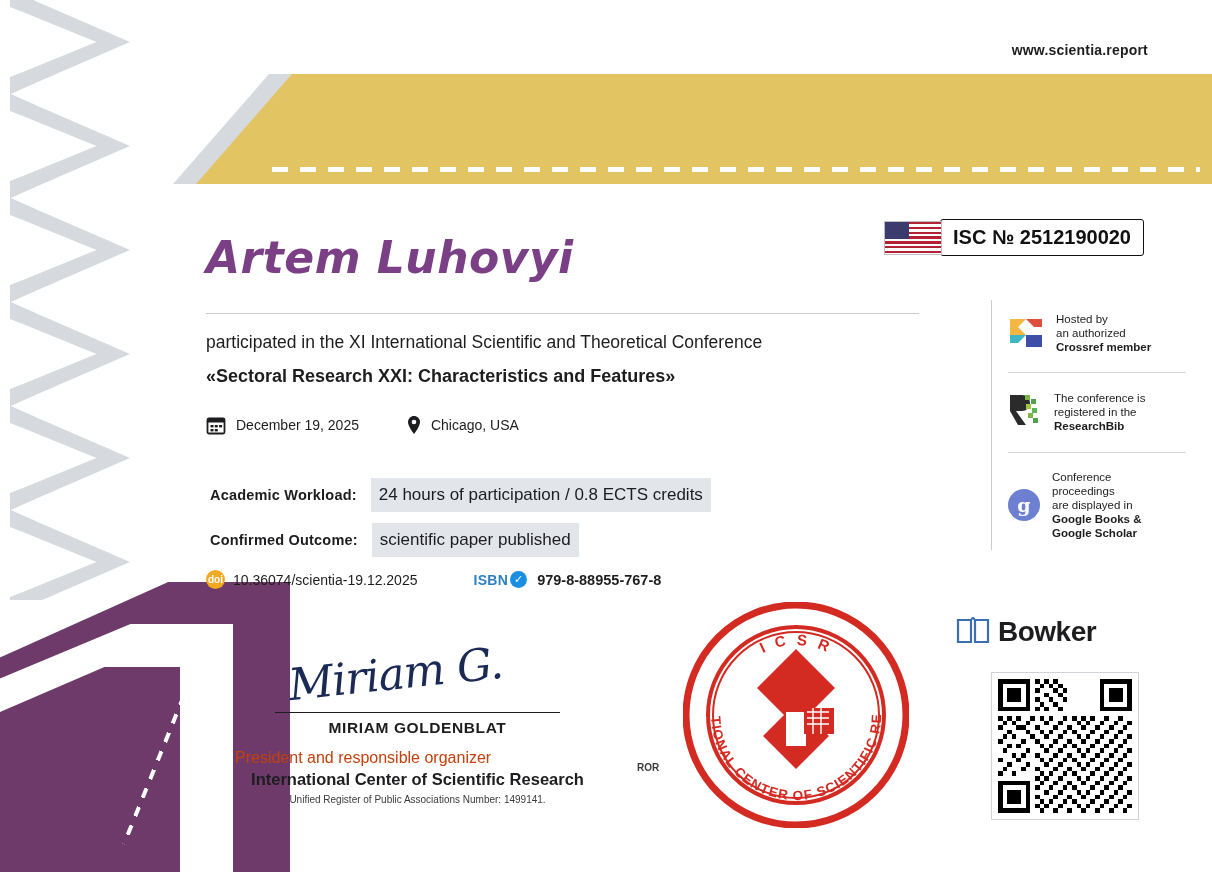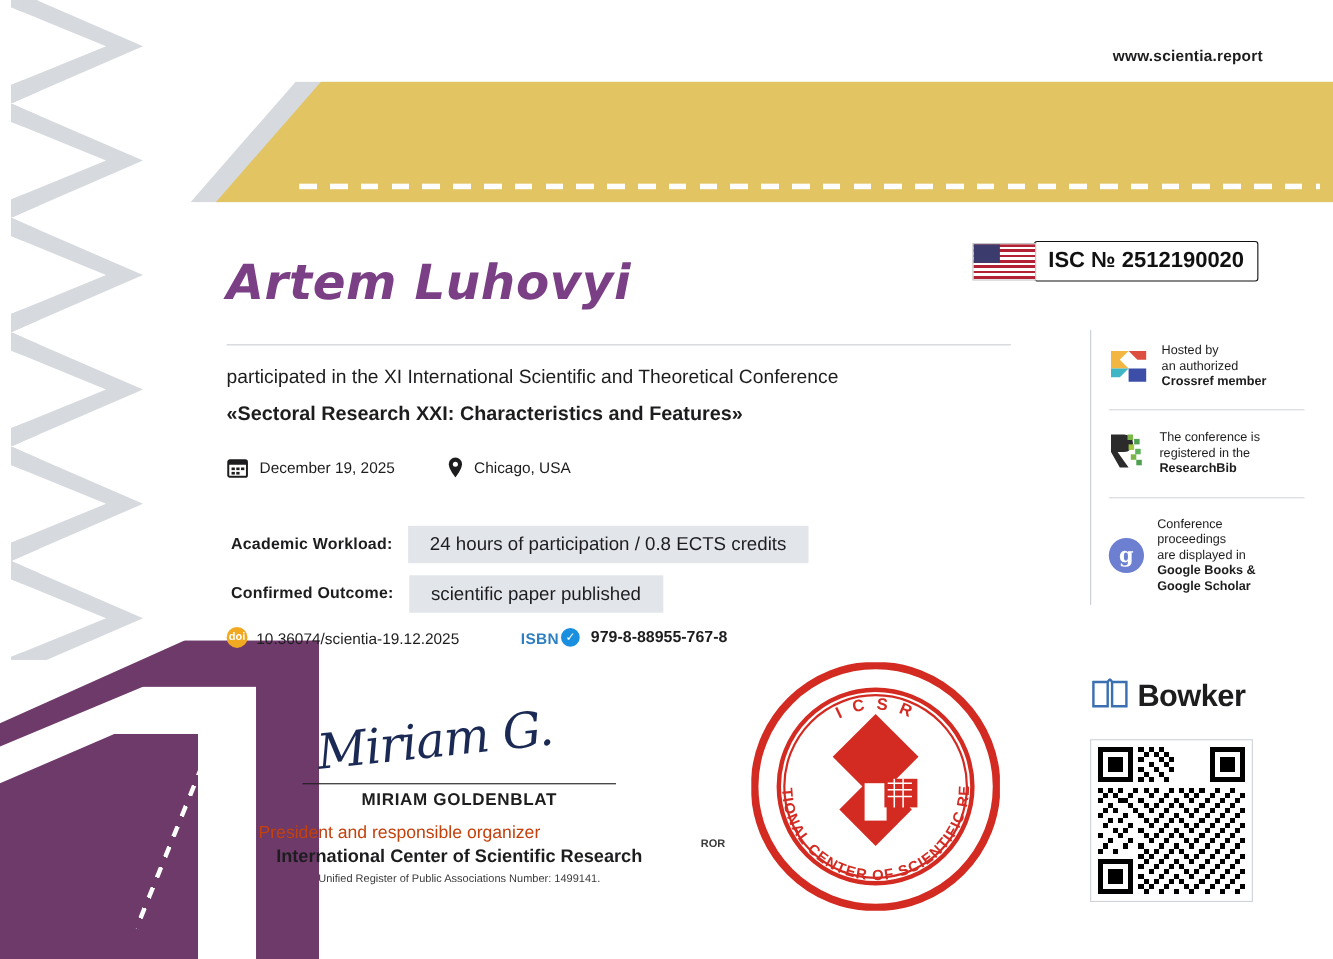--- a/index.html
+++ b/index.html
@@ -218,21 +218,21 @@
   }
   .kv-label {
     font-size: 14.5px;
     font-weight: bold;
     color: #1d1d1f;
     letter-spacing: .2px;
   }
   .kv-value {
     margin-left: 14px;
     background: #e2e5ea;
-    padding: 7px 20px;
+    padding: 7px 8px;
     font-size: 17px;
     color: #1d1d1f;
   }
   .kv1 { left: 210px; top: 478px; }
   .kv2 { left: 210px; top: 523px; }
 
   .ids-row {
     position: absolute;
     left: 206px;
     top: 570px;
@@ -400,21 +400,21 @@
     position: absolute;
     left: 683px;
     top: 602px;
     width: 226px;
     height: 226px;
   }
 
   
   .bowker {
     position: absolute;
-    left: 992px;
+    left: 956px;
     top: 616px;
     display: flex;
     align-items: center;
   }
   .bowker-book {
     width: 34px; height: 28px; margin-right: 8px;
   }
   .bowker-text {
     font-size: 28px;
     font-weight: bold;

